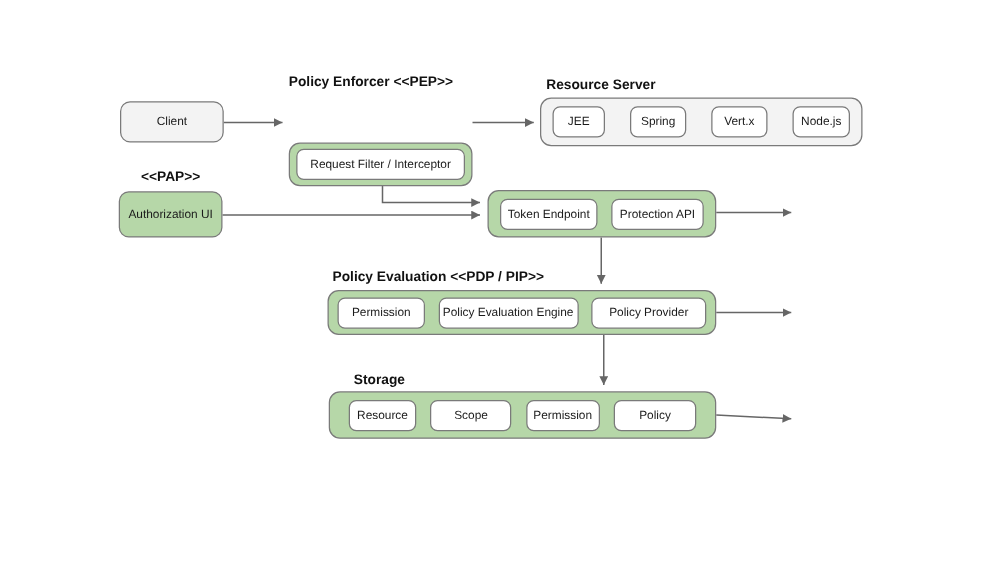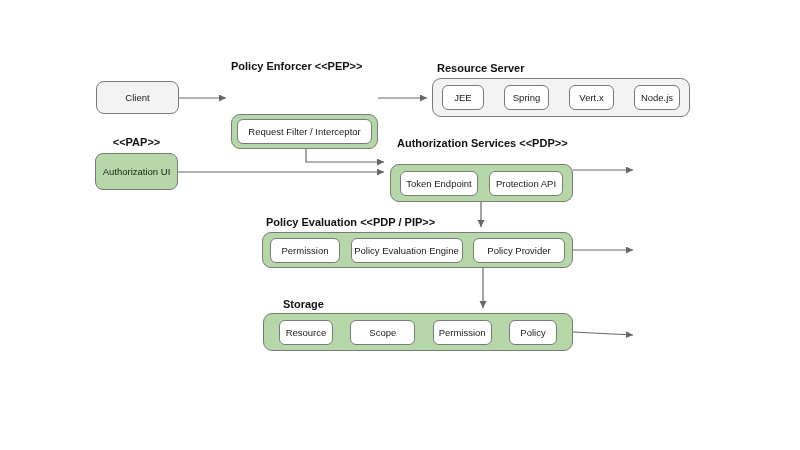--- a/index.html
+++ b/index.html
@@ -73,35 +73,34 @@
   <div class="container gray" style="left:432px;top:78px;width:258px;height:39px;justify-content:space-between;padding:0 9px;">
     <div class="box" style="width:42px;">JEE</div>
     <div class="box" style="width:45px;">Spring</div>
     <div class="box" style="width:45px;">Vert.x</div>
     <div class="box" style="width:46px;">Node.js</div>
   </div>
 
   <div class="gtitle" style="left:95px;top:136px;width:83px;text-align:center;">&lt;&lt;PAP&gt;&gt;</div>
   <div class="leaf green" style="left:95px;top:153px;width:83px;height:37px;">Authorization UI</div>
 
-  <div class="gtitle" style="left:397px;top:137px;">Authorization Services &lt;&lt;PDP&gt;&gt;</div>
-  <div class="container green" style="left:390px;top:164px;width:183px;height:38px;justify-content:space-between;padding:0 9px;">
+  <div class="container green" style="left:390px;top:152px;width:183px;height:38px;justify-content:space-between;padding:0 9px;">
     <div class="box" style="width:78px;">Token Endpoint</div>
     <div class="box" style="width:74px;">Protection API</div>
   </div>
 
   <div class="gtitle" style="left:266px;top:216px;">Policy Evaluation &lt;&lt;PDP / PIP&gt;&gt;</div>
   <div class="container green" style="left:262px;top:232px;width:311px;height:36px;justify-content:space-between;padding:0 7px;">
     <div class="box" style="width:70px;">Permission</div>
     <div class="box" style="width:112px;">Policy Evaluation Engine</div>
     <div class="box" style="width:92px;">Policy Provider</div>
   </div>
 
   <div class="gtitle" style="left:283px;top:298px;">Storage</div>
   <div class="container green" style="left:263px;top:313px;width:310px;height:38px;justify-content:space-between;padding:0 15px;">
     <div class="box" style="width:54px;">Resource</div>
     <div class="box" style="width:65px;">Scope</div>
     <div class="box" style="width:59px;">Permission</div>
-    <div class="box" style="width:48px;">Policy</div>
+    <div class="box" style="width:66px;">Policy</div>
   </div>
 
 
 </div>
 
 </body></html>

